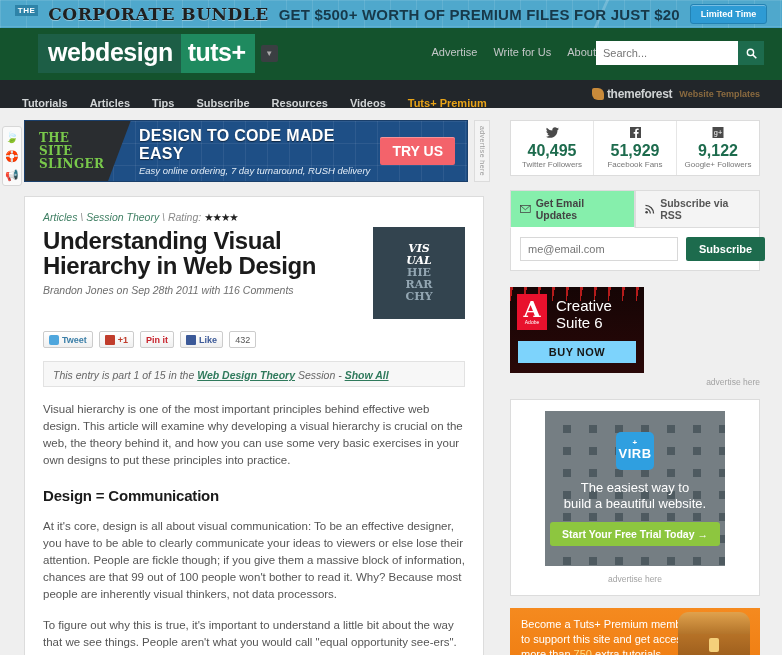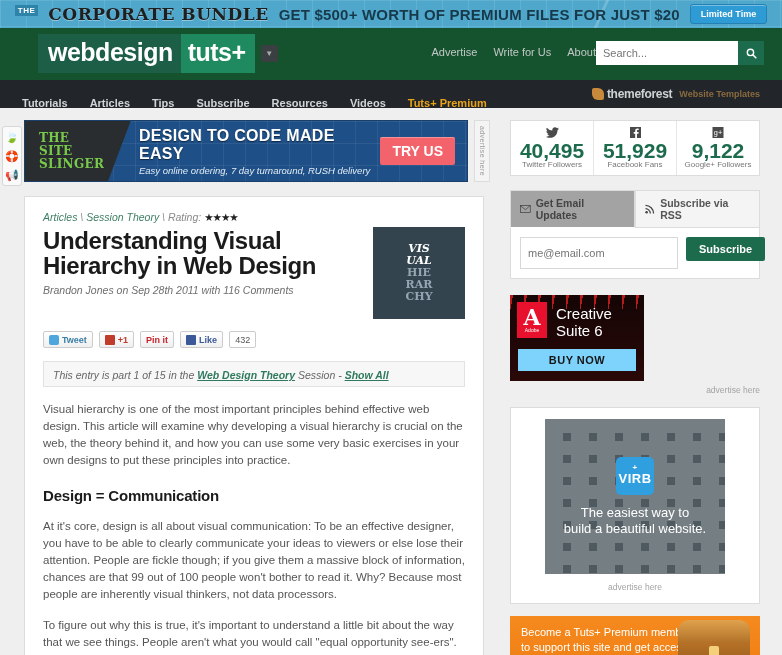--- a/index.html
+++ b/index.html
@@ -233,37 +233,37 @@
   
   .stats{
     display:flex; background:#fff; border:1px solid #dcdcdc; height:56px;
   }
   .stat{
     flex:1; display:flex; flex-direction:column; align-items:center;
     justify-content:center; border-right:1px solid #e6e6e6;
   }
   .stat:last-child{ border-right:0; }
   .stat-ic{ font-size:10px; color:#555; line-height:10px; margin-bottom:2px;}
-  .stat-num{ font-size:21px; font-weight:bold; color:#1d6b4d; line-height:17px; }
+  .stat-num{ font-size:16px; font-weight:bold; color:#1d6b4d; line-height:17px; }
   .stat-lbl{ font-size:8px; color:#777; margin-top:1px;}
 
   .subs{ margin-top:14px; }
   .subs-tabs{ display:flex; gap:0; position:relative; z-index:2;}
   .subs-tab{
-    background:#a3a3a3; border:1px solid #dcdcdc; border-bottom:1px solid #fff;
+    background:#86efac; border:1px solid #dcdcdc; border-bottom:1px solid #fff;
     font-size:10.5px; font-weight:bold; color:#444; padding:6px 9px;
     display:flex; align-items:center; gap:5px; cursor:pointer;
   }
   .subs-tab.off{ background:#f4f4f4; border-bottom:1px solid #dcdcdc; color:#555;}
   .subs-body{
     background:#fff; border:1px solid #dcdcdc; margin-top:-1px;
     padding:9px; display:flex; gap:8px;
   }
   .email-input{
-    flex:1; height:32px; border:1px solid #d8d8d8; padding:0 7px;
+    flex:1; height:24px; border:1px solid #d8d8d8; padding:0 7px;
     font-size:11px; color:#9a9a9a; outline:none;
     font-family:"Liberation Sans", sans-serif;
   }
   .sub-btn{
     background:#1d6b4d; color:#fff; border:0; font-size:11px; font-weight:bold;
     padding:0 13px; height:24px; cursor:pointer; border-radius:2px;
     font-family:"Liberation Sans", sans-serif;
   }
 
   .ad-adobe{
@@ -567,20 +567,21 @@
       <div class="ad-virb-card">
         <div class="virb">
           <div class="virb-logo">
             <span class="virb-plus">+</span>
             <span>VIRB</span>
           </div>
           <div class="virb-h">
             <div>The easiest way to</div>
             <div>build a beautiful website.</div>
           </div>
+          <div class="virb-cta">Start Your Free Trial Today →</div>
         </div>
         <div class="virb-adv">advertise here</div>
       </div>
 
       <div class="ad-premium">
         <div class="prem-txt">
           <span>Become a Tuts+ Premium member to</span>
           <span>support this site and get access to more</span>
           <span>than </span><span class="num">750</span><span> extra tutorials.</span>
         </div>

